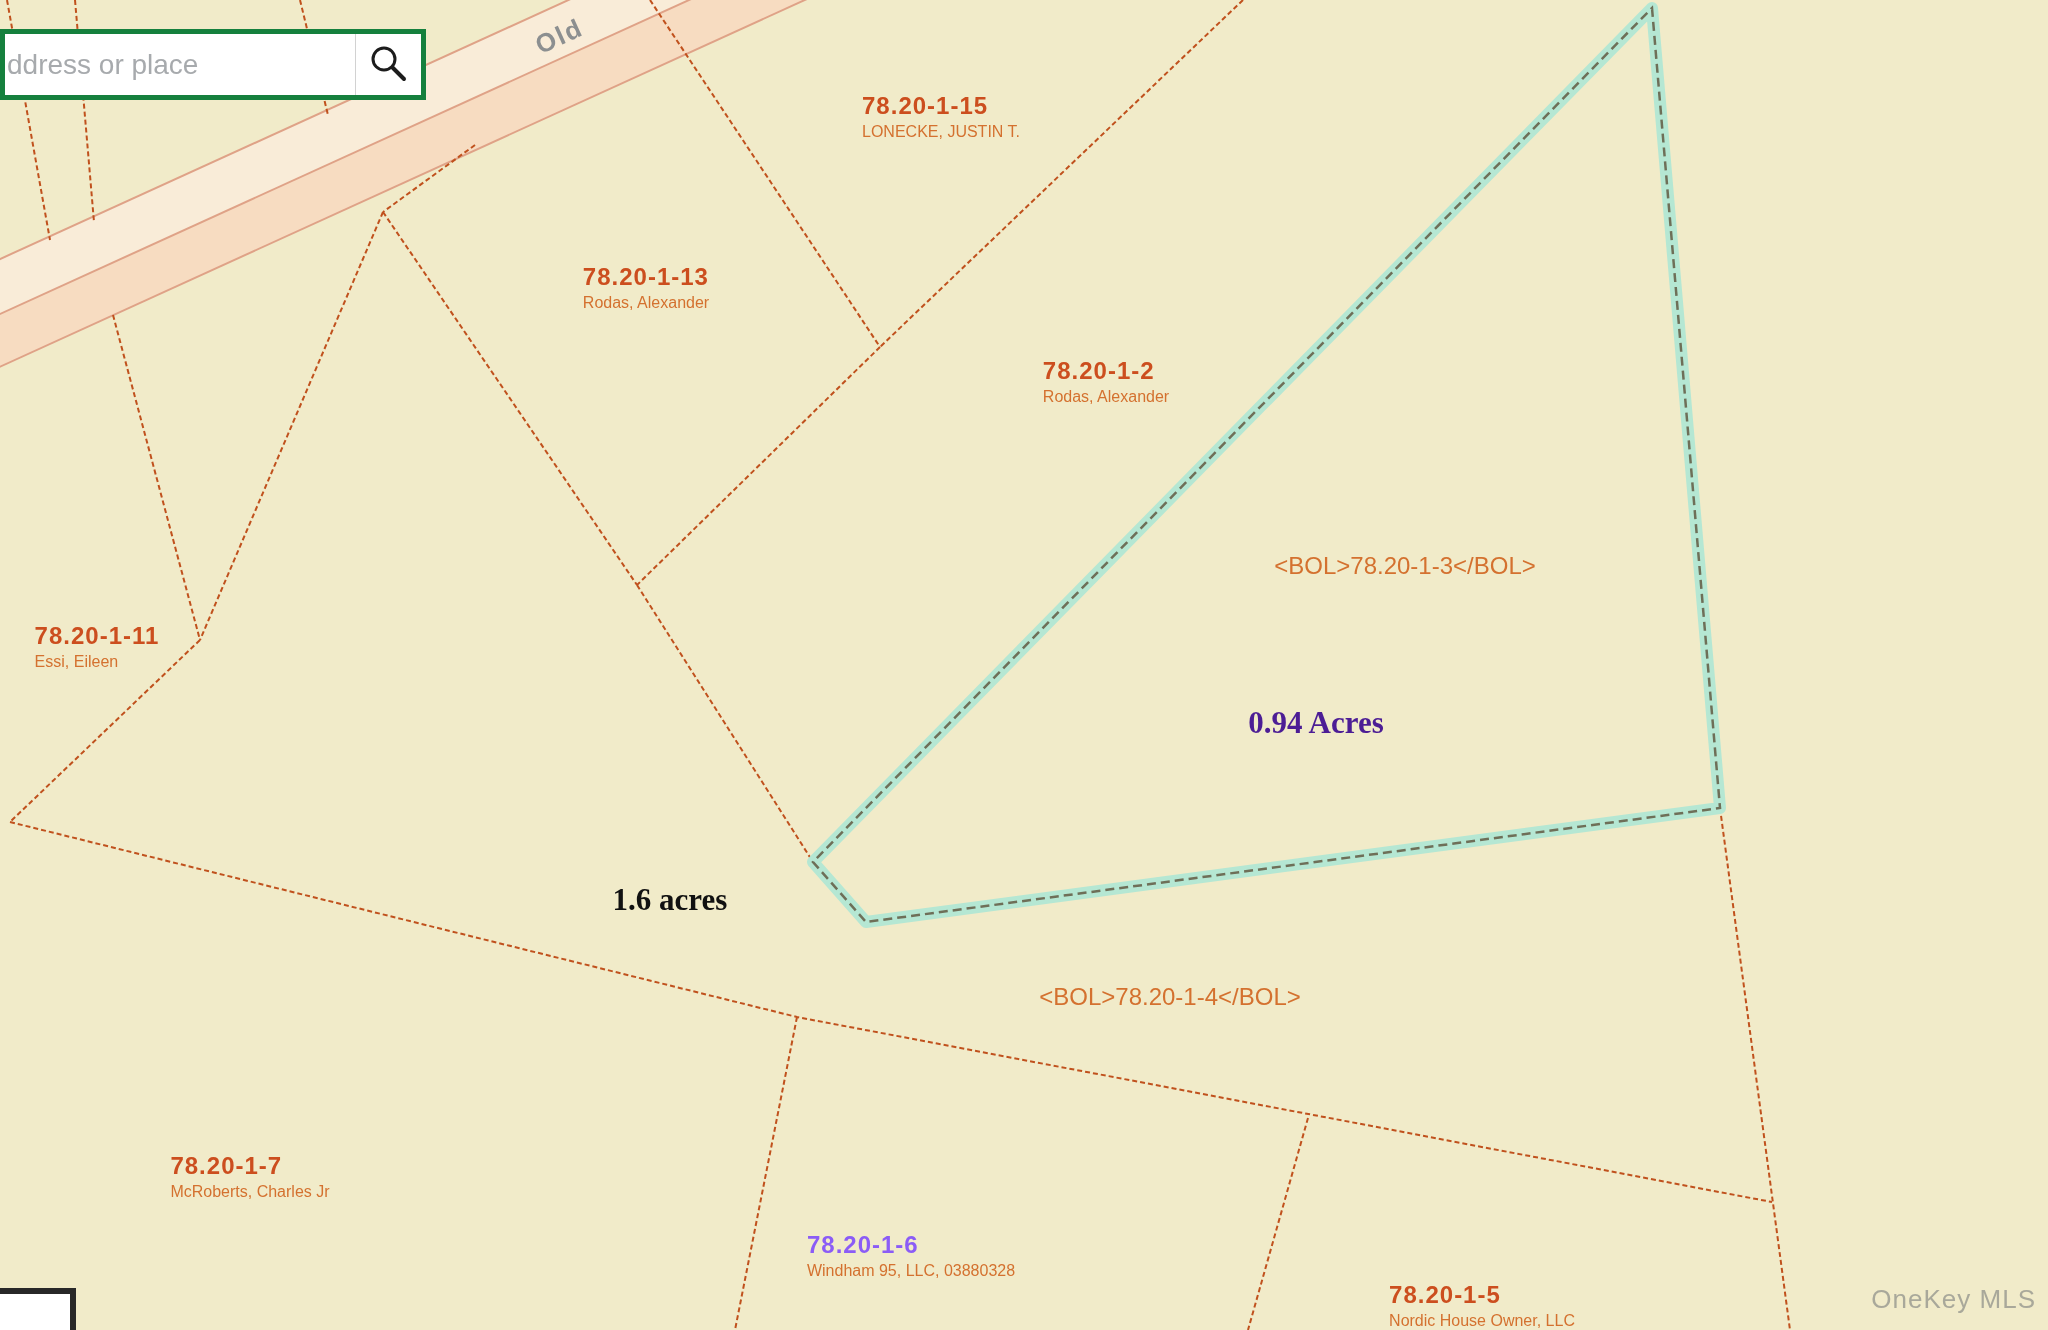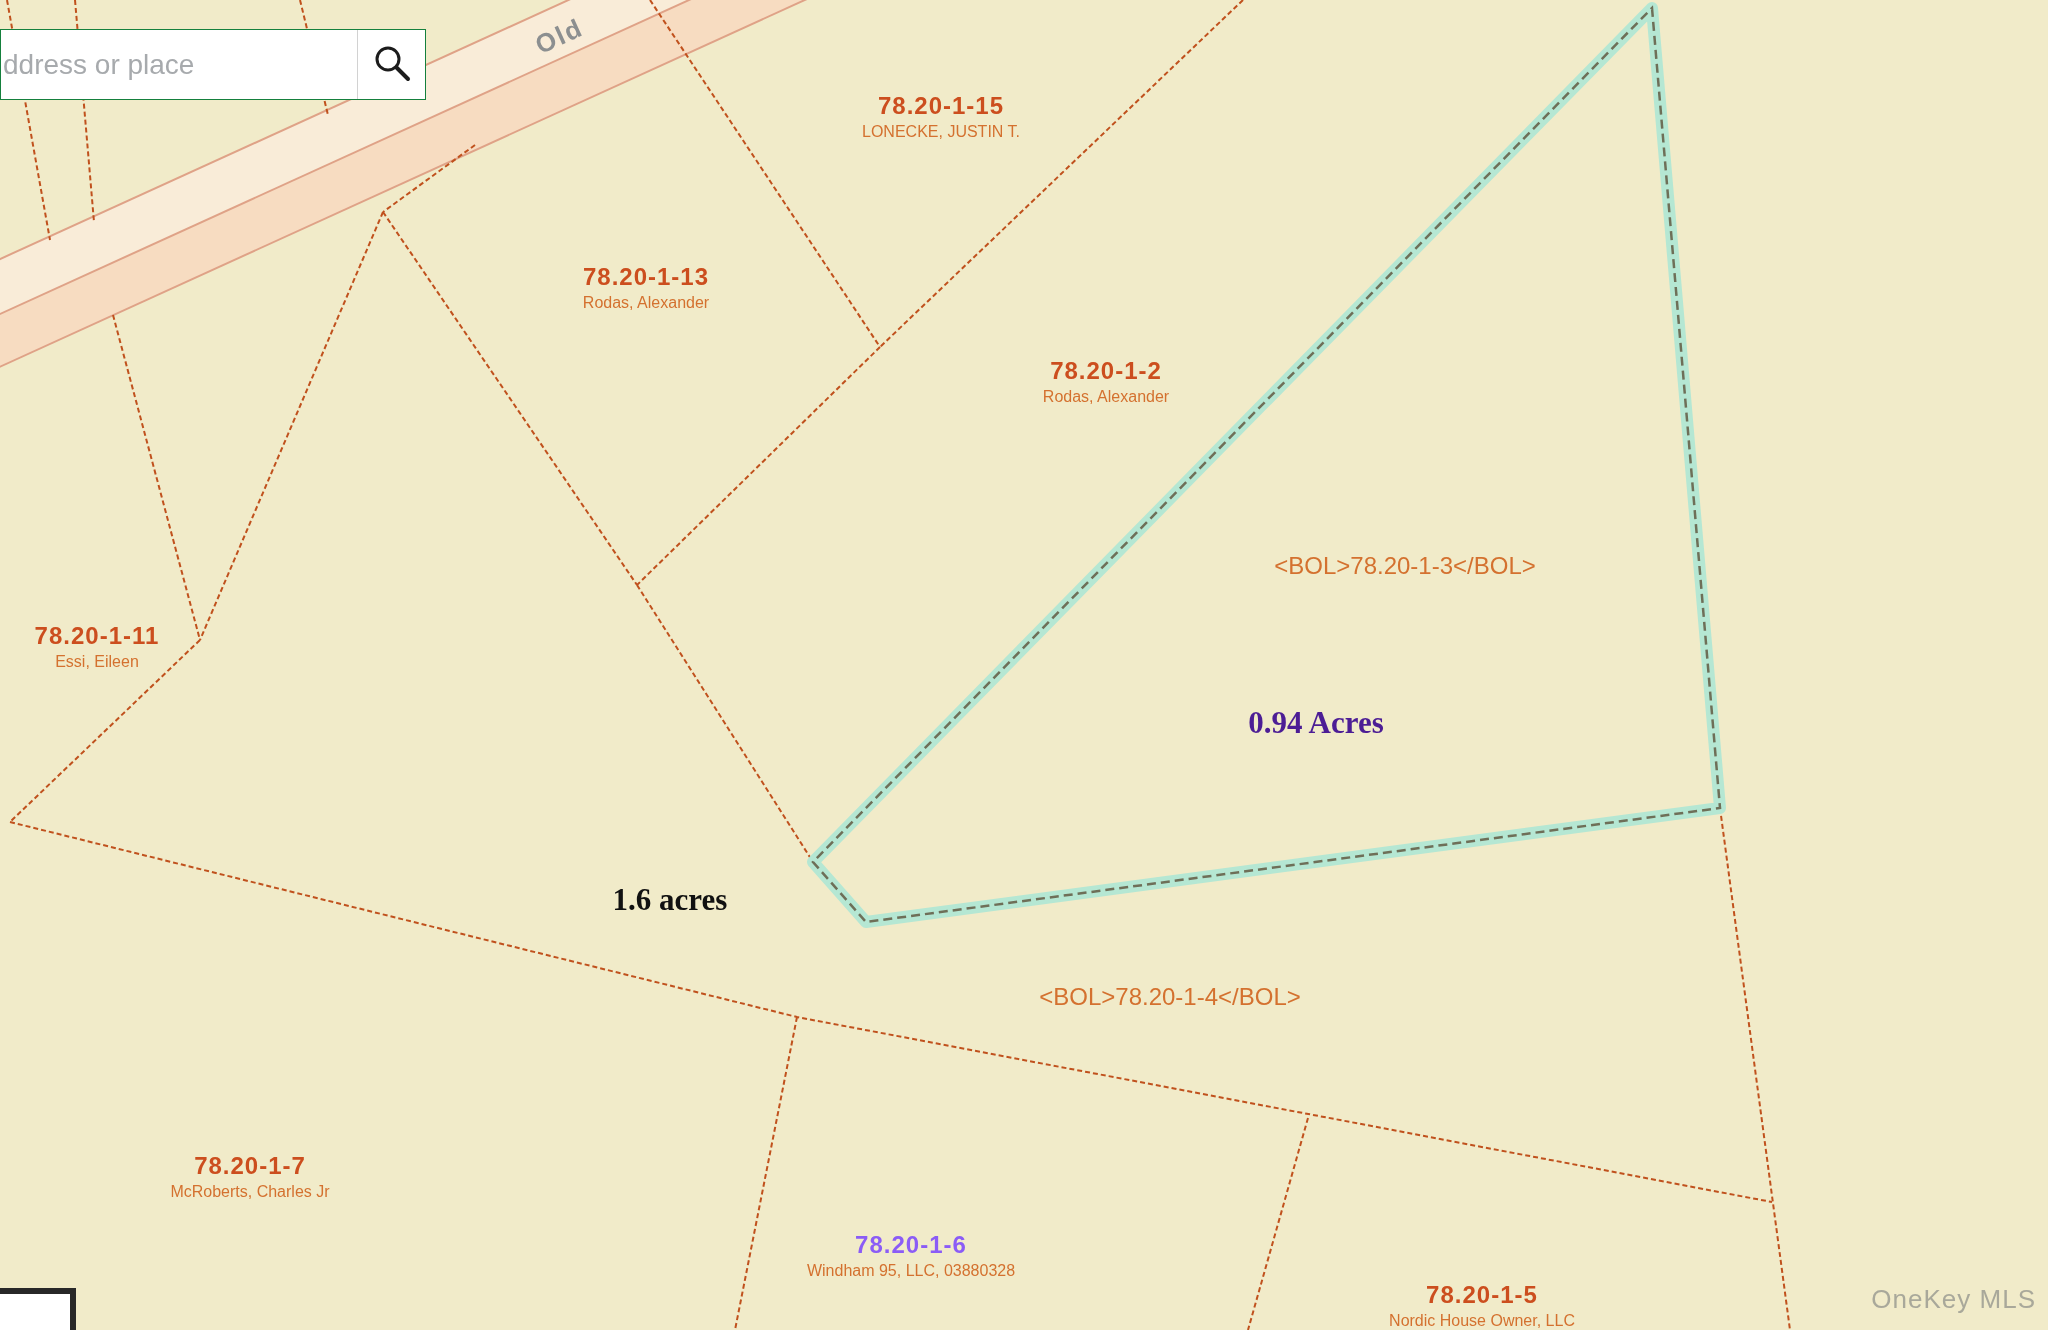--- a/index.html
+++ b/index.html
@@ -1,26 +1,26 @@
 <!DOCTYPE html>
 <html><head>
 <meta charset="utf-8">
 <style>
   html,body{margin:0;padding:0;}
   body{font-family:"Liberation Sans","DejaVu Sans",sans-serif;}
   #viewport{position:relative;width:2048px;height:1330px;overflow:hidden;background:#f1ebc9;}
   #map-svg{position:absolute;left:0;top:0;}
-  .parcel-label{position:absolute;transform:translate(-50%,-50%);text-align:center;white-space:nowrap;pointer-events:none;}
+  .parcel-label{position:absolute;transform:translate(-50%,-50%);text-align:left;white-space:nowrap;pointer-events:none;}
   .parcel-id{font-size:24px;font-weight:bold;letter-spacing:1px;}
   .parcel-owner{font-size:16px;margin-top:3px;}
   .tag-label{position:absolute;transform:translate(-50%,-50%);font-size:24px;white-space:nowrap;pointer-events:none;}
   .area-label{position:absolute;transform:translate(-50%,-50%);font-family:"Liberation Serif","DejaVu Serif",serif;
               font-weight:bold;font-size:31px;color:#111;white-space:nowrap;pointer-events:none;}
   #searchbox{position:absolute;left:0;top:29px;width:426px;height:71px;background:#fff;
-             border:1px solid #15803d;box-sizing:border-box;display:flex;}
+             border:5px solid #15803d;box-sizing:border-box;display:flex;}
   #search-input{flex:1 1 auto;border:none;outline:none;font-size:28px;color:#444;
                 font-family:"Liberation Sans","DejaVu Sans",sans-serif;padding:0 6px 0 2px;min-width:0;}
   #search-input::placeholder{color:#a7aaad;}
   #search-btn{width:70px;border:none;border-left:1px solid #d2d2d2;background:#fff;cursor:pointer;
               display:flex;align-items:center;justify-content:center;padding:0;}
   #inset-box{position:absolute;left:-28px;top:1288px;width:104px;height:74px;background:#fff;
              border:6px solid #282828;box-sizing:border-box;}
   #watermark{position:absolute;right:12px;top:1284px;font-size:26px;letter-spacing:1px;
              color:rgba(125,128,126,0.62);pointer-events:none;}
 </style>

